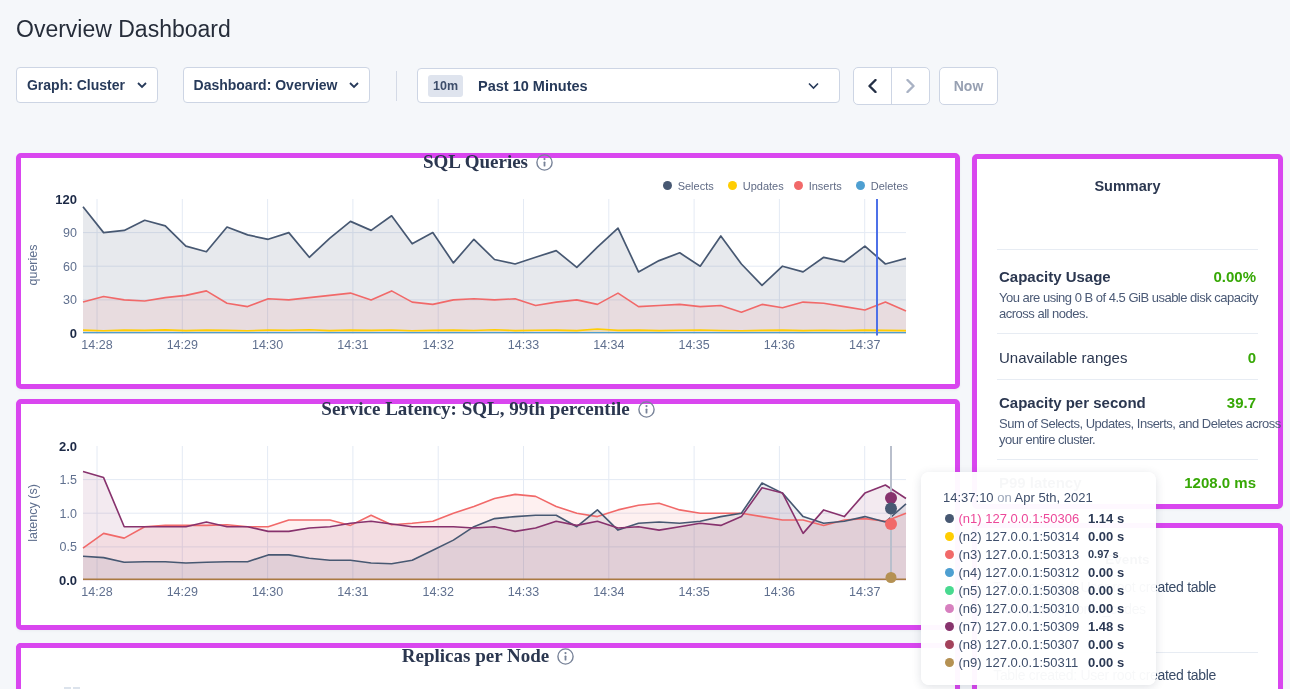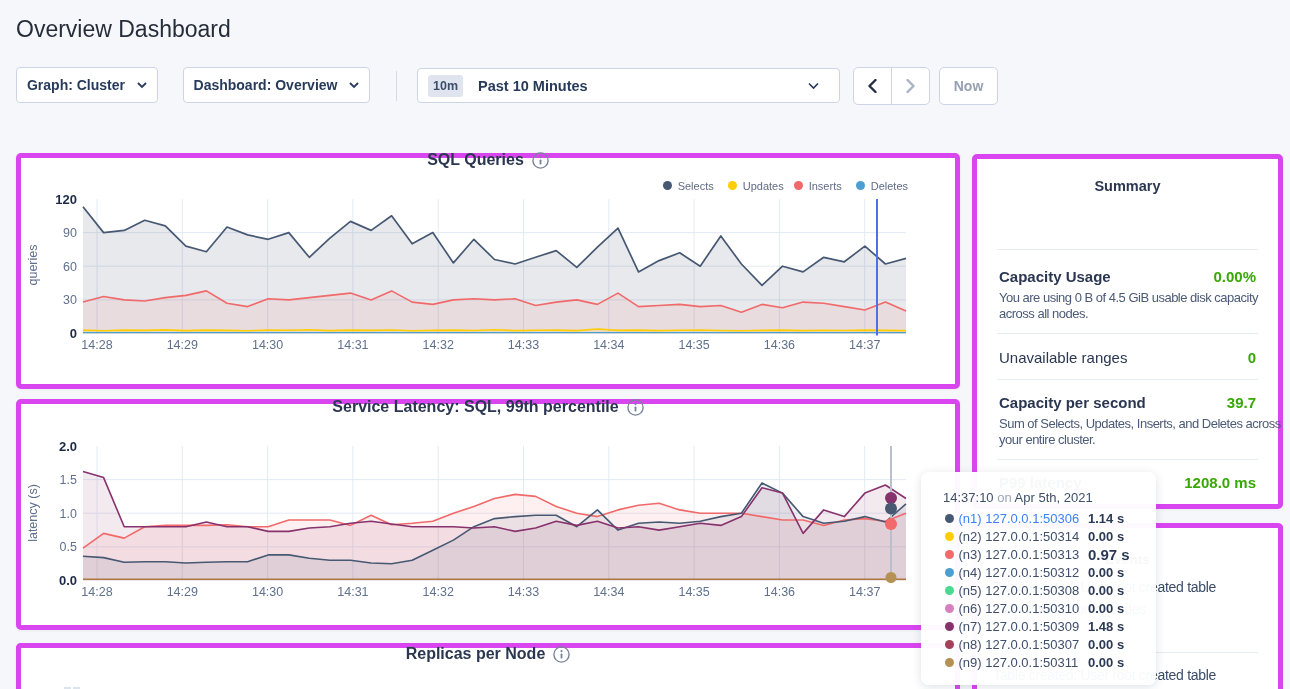--- a/index.html
+++ b/index.html
@@ -1,20 +1,20 @@
 <!DOCTYPE html>
 <html><head><meta charset="utf-8">
 <style>
   * { margin:0; padding:0; box-sizing:border-box; }
   html,body { width:1290px; height:689px; overflow:hidden; background:#f5f7fa;
     font-family:"Liberation Sans", sans-serif; }
   .card { position:absolute; background:#fff; border:5px solid #d946ef;
     border-radius:5px; box-shadow:0 1px 3px rgba(40,54,80,0.05);margin-top:20px; }
   .ctitle { position:absolute; left:0; right:0; display:flex; align-items:center;
-    justify-content:center; font-weight:bold; font-size:16px; color:#2b3750; }
+    justify-content:center; font-weight:bold; font-size:19px; color:#2b3750;font-family:Liberation Serif, serif; }
   .dd { position:absolute; background:#fff; border:1px solid #cdd5e4; border-radius:4px;
     display:flex; align-items:center; justify-content:center; font-weight:bold;
     font-size:14px; color:#273a5a; }
 </style></head>
 <body>
   <div style="position:absolute;left:16px;top:15.5px;font-size:23px;color:#262d3a">Overview Dashboard</div>
 
   <div class="dd" style="left:16px;top:67px;width:142px;height:36px">Graph:&nbsp;Cluster
     <svg width="10" height="7" viewBox="0 0 10 7" style="margin-left:12px">
       <path d="M1 1l4 4 4-4" fill="none" stroke="#273a5a" stroke-width="1.8"></path>
@@ -205,32 +205,32 @@
     <div style="position:absolute;left:25px;top:161px;font-size:14px;letter-spacing:-0.3px;color:#394b67;white-space:nowrap">movr.public.user_promo_codes</div>
   </div>
 
   <div style="position:absolute;left:64px;top:687px;width:7px;height:2px;background:#dce3ec"></div>
   <div style="position:absolute;left:72.5px;top:687px;width:7px;height:2px;background:#dce3ec"></div>
 
   <div style="position:absolute;left:921px;top:471.5px;width:235px;height:213px;background:rgba(255,255,255,0.96);border-radius:8px;box-shadow:0 2px 10px rgba(40,54,80,0.15)">
     <div style="position:absolute;left:22px;top:18px;font-size:13px;color:#3e4e6b;white-space:nowrap">14:37:10 <span style="color:#9aa5b8">on</span> Apr 5th, 2021</div>
     <div style="position:absolute;left:24px;right:0;top:37.5px;height:18px;display:flex;align-items:center">
       <span style="width:9px;height:9px;border-radius:50%;background:#475872;margin-right:4.5px;flex:none"></span>
-      <span style="font-size:13px;color:#3b82f6;white-space:nowrap">(n1)&nbsp;127.0.0.1:50306</span>
+      <span style="font-size:13px;color:#ec4899;white-space:nowrap">(n1)&nbsp;127.0.0.1:50306</span>
       <span style="position:absolute;left:143px;font-size:13px;color:#2c3a55;font-weight:bold;white-space:nowrap">1.14 s</span>
     </div>
     <div style="position:absolute;left:24px;right:0;top:55.5px;height:18px;display:flex;align-items:center">
       <span style="width:9px;height:9px;border-radius:50%;background:#ffcd02;margin-right:4.5px;flex:none"></span>
       <span style="font-size:13px;color:#3e4e6b;white-space:nowrap">(n2)&nbsp;127.0.0.1:50314</span>
       <span style="position:absolute;left:143px;font-size:13px;color:#2c3a55;font-weight:bold;white-space:nowrap">0.00 s</span>
     </div>
     <div style="position:absolute;left:24px;right:0;top:73.5px;height:18px;display:flex;align-items:center">
       <span style="width:9px;height:9px;border-radius:50%;background:#f16969;margin-right:4.5px;flex:none"></span>
       <span style="font-size:13px;color:#3e4e6b;white-space:nowrap">(n3)&nbsp;127.0.0.1:50313</span>
-      <span style="position:absolute;left:143px;font-size:15px;color:#2c3a55;font-weight:bold;white-space:nowrap">0.97 s</span>
+      <span style="position:absolute;left:143px;font-size:11px;color:#2c3a55;font-weight:bold;white-space:nowrap">0.97 s</span>
     </div>
     <div style="position:absolute;left:24px;right:0;top:91.5px;height:18px;display:flex;align-items:center">
       <span style="width:9px;height:9px;border-radius:50%;background:#4e9fd1;margin-right:4.5px;flex:none"></span>
       <span style="font-size:13px;color:#3e4e6b;white-space:nowrap">(n4)&nbsp;127.0.0.1:50312</span>
       <span style="position:absolute;left:143px;font-size:13px;color:#2c3a55;font-weight:bold;white-space:nowrap">0.00 s</span>
     </div>
     <div style="position:absolute;left:24px;right:0;top:109.5px;height:18px;display:flex;align-items:center">
       <span style="width:9px;height:9px;border-radius:50%;background:#49d990;margin-right:4.5px;flex:none"></span>
       <span style="font-size:13px;color:#3e4e6b;white-space:nowrap">(n5)&nbsp;127.0.0.1:50308</span>
       <span style="position:absolute;left:143px;font-size:13px;color:#2c3a55;font-weight:bold;white-space:nowrap">0.00 s</span>

